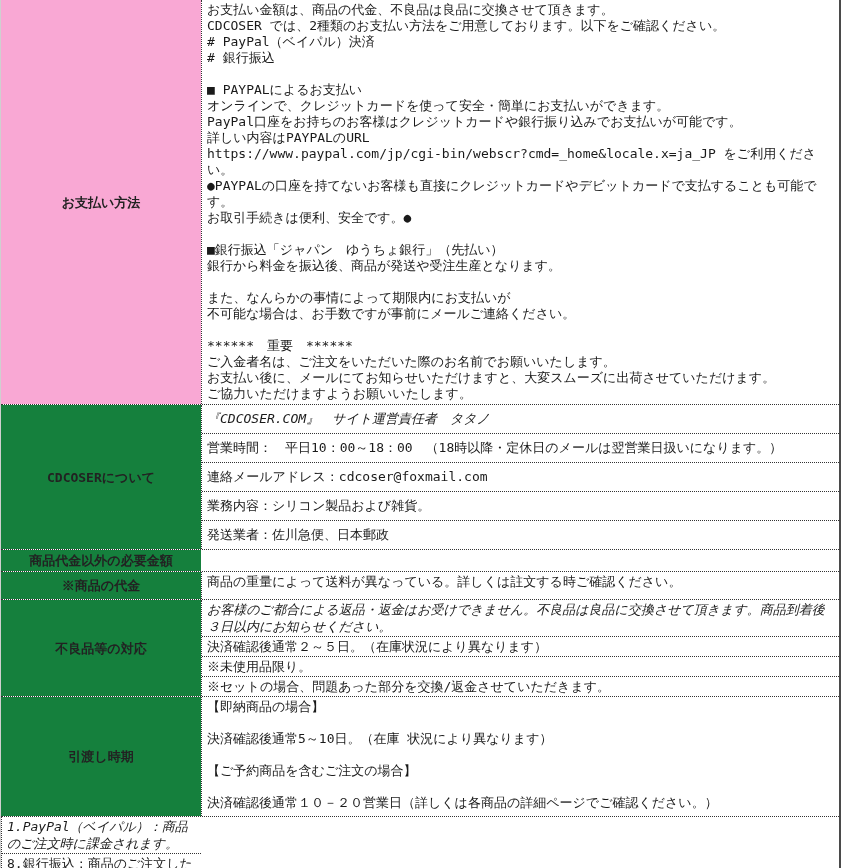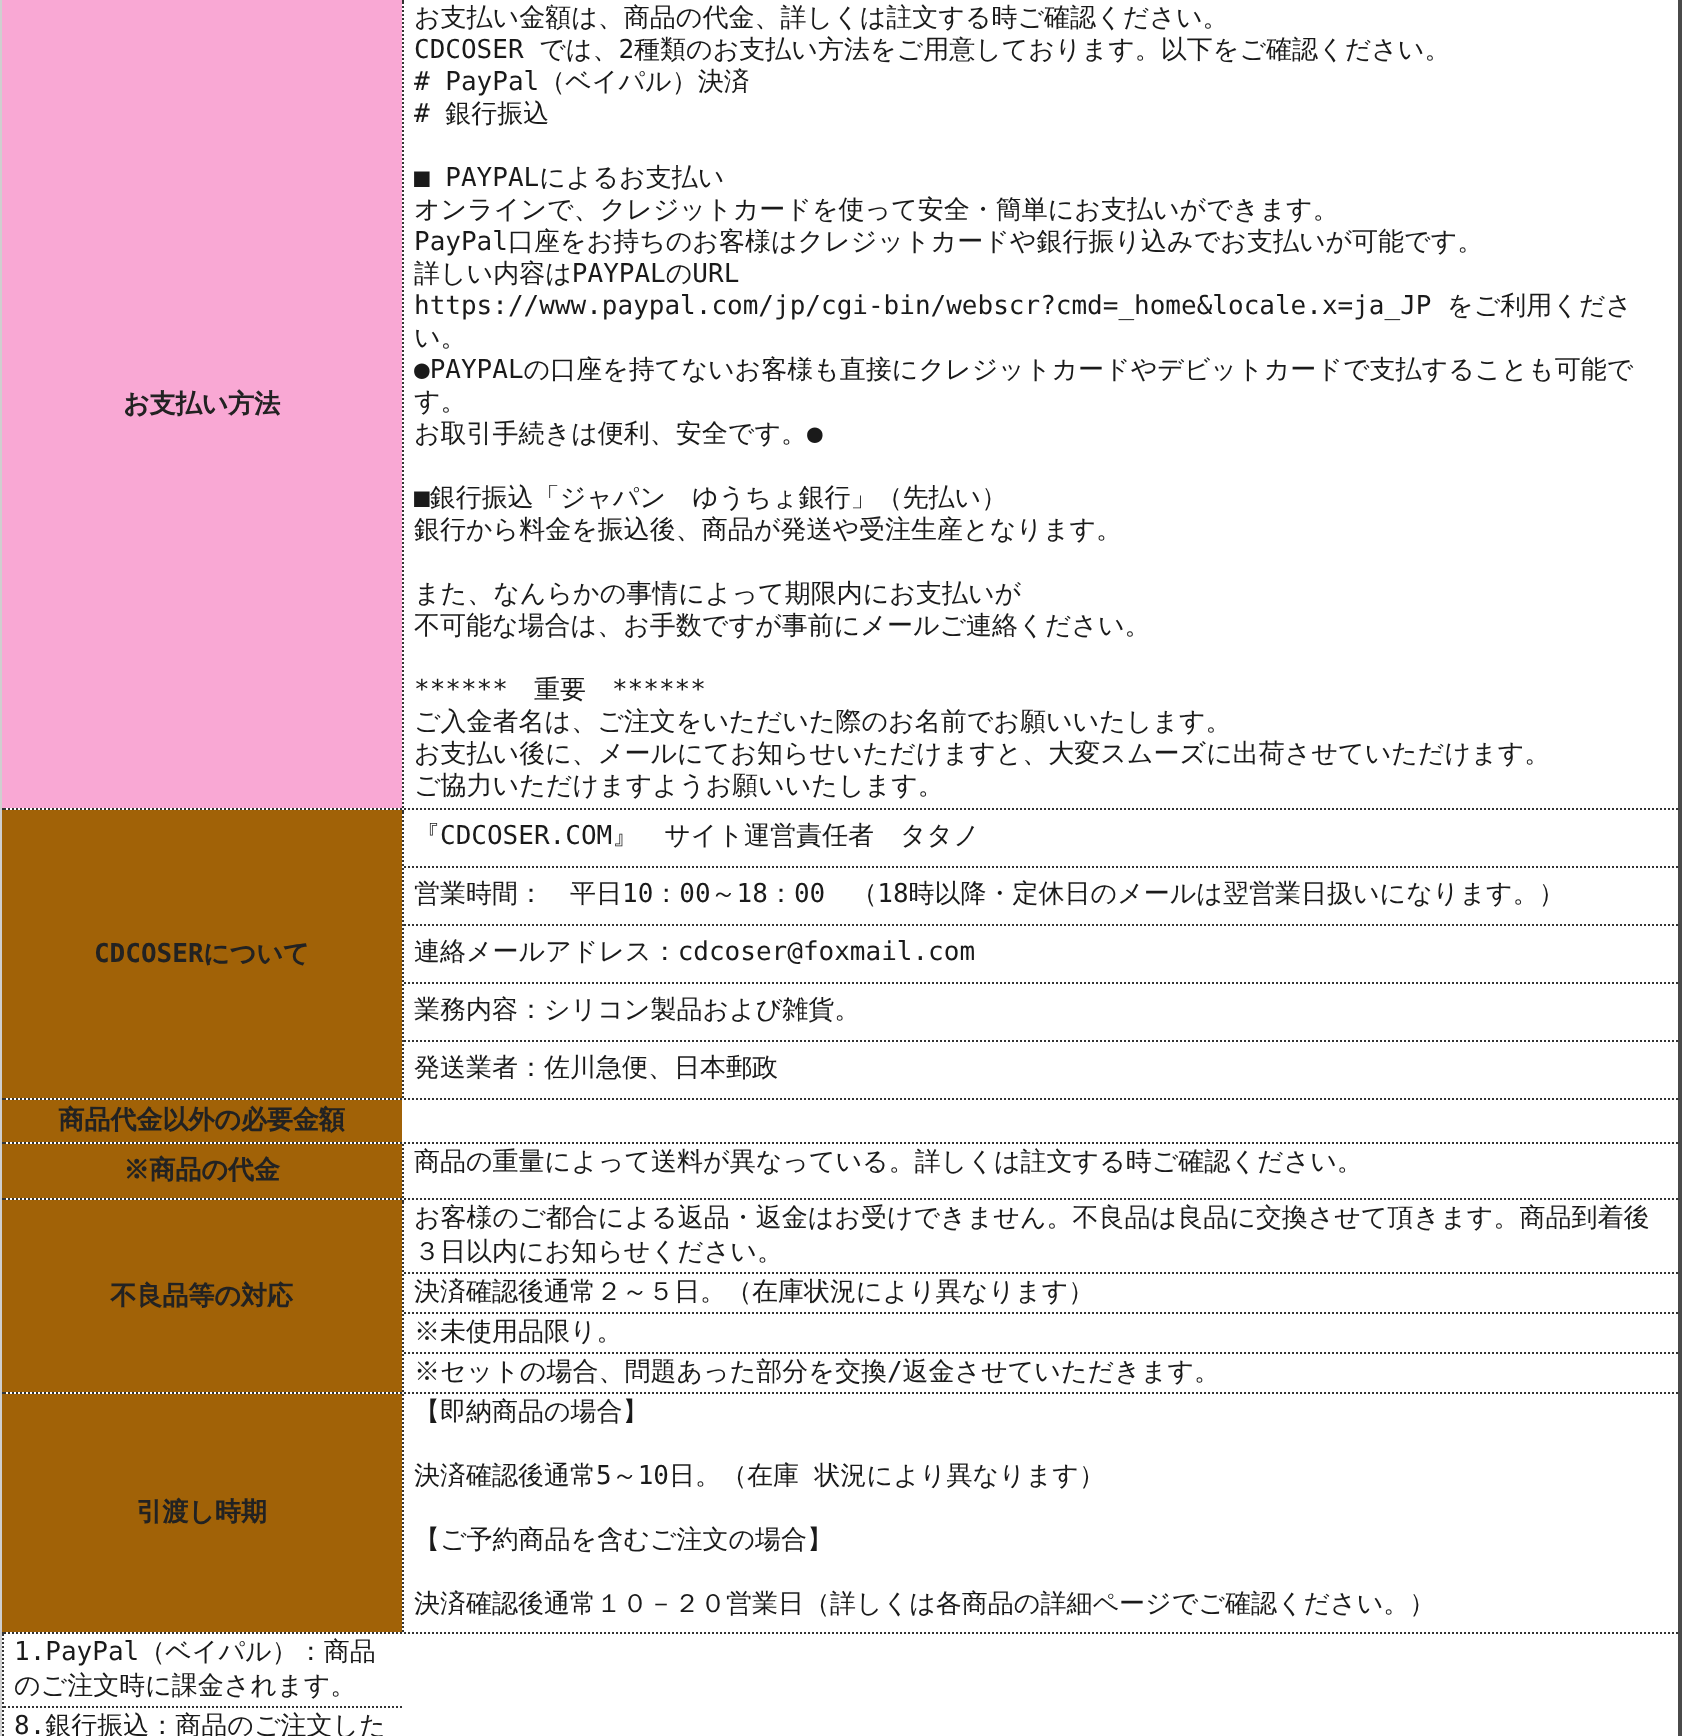--- a/index.html
+++ b/index.html
@@ -1,45 +1,45 @@
 <!DOCTYPE html>
 <html><head>
 <meta charset="utf-8">
 <style>
   * { box-sizing: border-box; }
   body { margin: 0; background: #fff; font-family: "DejaVu Sans Mono", "Liberation Mono", monospace, sans-serif; font-size: 13px; color: #1a1a1a; }
   .page { width: 841px; height: 868px; overflow: hidden; display: flex; flex-direction: column; }
   .table { width: 841px; border-left: 1px solid #cfcfcf; border-right: 2px solid #4a4a4a; flex: 1 1 auto; }
   .row { display: grid; grid-template-columns: 200px 1fr; border-top: 1px dotted #333; }
   .row.first { border-top: none; }
-  .hcell { background: #a16207; display: flex; align-items: center; justify-content: center; text-align: center; font-weight: bold; color: #222; padding: 2px 4px; line-height: 17px; }
+  .hcell { background: #15803d; display: flex; align-items: center; justify-content: center; text-align: center; font-weight: bold; color: #222; padding: 2px 4px; line-height: 17px; }
   .hcell.white { background: #f9a8d4; }
   .ccell { border-left: 1px dotted #333; }
   .pad { padding: 2px 5px; }
   .line { min-height: 16px; line-height: 16px; white-space: pre-wrap; }
   .sub { border-top: 1px dotted #333; padding: 1px 5px; line-height: 17px; white-space: pre-wrap; }
-  .sub:first-child { border-top: none; }
+  .sub:first-child { border-top: none; font-style: italic; }
   .subrows-loose .sub { padding: 5px 5px 6px 5px; }
   .bold { font-weight: normal; }
   .r-payment { min-height: 398px; }
   .r-extra { min-height: 22px; }
   .r-shipnote { min-height: 28px; }
   .r-delivery { min-height: 120px; }
   .r-return-deadline { min-height: 17px; }
 </style>
 </head>
 <body>
 
 <div class="page">
   <div class="table">
 
     <section class="row first r-payment">
       <div class="hcell white">お支払い方法</div>
       <div class="ccell pad">
-          <div class="line">お支払い金額は、商品の代金、詳しくは註文する時ご確認ください。</div>
+          <div class="line">お支払い金額は、商品の代金、不良品は良品に交換させて頂きます。</div>
           <div class="line">CDCOSER では、2種類のお支払い方法をご用意しております。以下をご確認ください。</div>
           <div class="line"># PayPal（ベイパル）決済</div>
           <div class="line"># 銀行振込</div>
           <div class="line"></div>
           <div class="line">■ PAYPALによるお支払い</div>
           <div class="line">オンラインで、クレジットカードを使って安全・簡単にお支払いができます。</div>
           <div class="line">PayPal口座をお持ちのお客様はクレジットカードや銀行振り込みでお支払いが可能です。</div>
           <div class="line">詳しい内容はPAYPALのURL</div>
           <div class="line">https://www.paypal.com/jp/cgi-bin/webscr?cmd=_home&amp;locale.x=ja_JP をご利用ください。</div>
           <div class="line">●PAYPALの口座を持てないお客様も直接にクレジットカードやデビットカードで支払することも可能です。</div>

